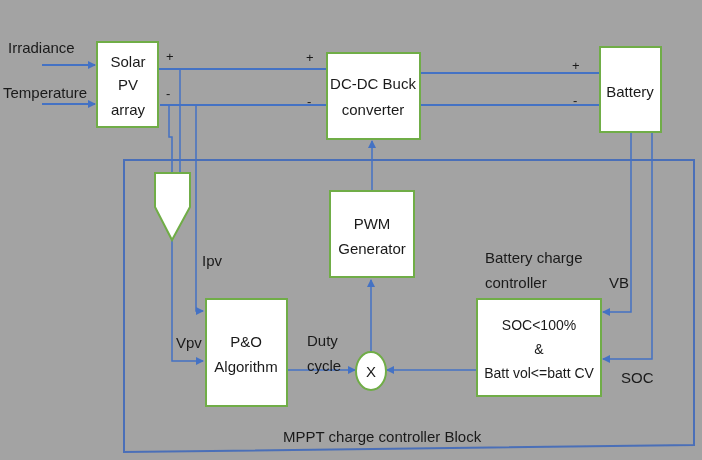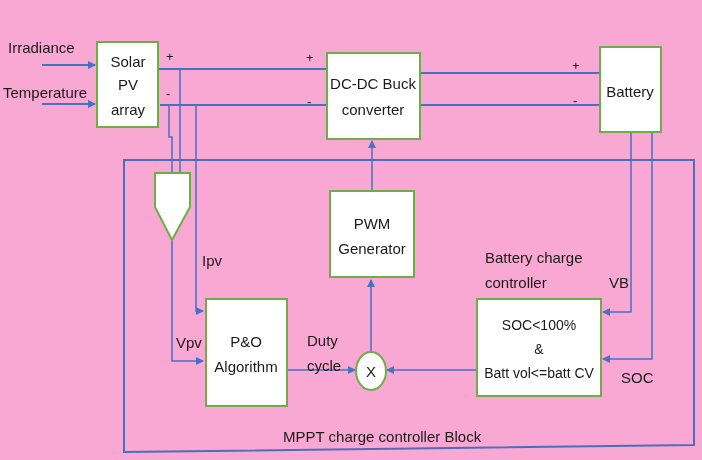--- a/index.html
+++ b/index.html
@@ -1,16 +1,16 @@
 <!DOCTYPE html>
 <html><head>
   <meta charset="utf-8">
   <style>
     html, body { margin: 0; padding: 0; background: #ffffff; }
-    #stage { position: relative; width: 702px; height: 460px; overflow: hidden; background: #f9a8d4; }
+    #stage { position: relative; width: 702px; height: 460px; overflow: hidden; background: #a3a3a3; }
     svg { position: absolute; left: 0; top: 0; }
     .lbl { font-family: "Liberation Sans", sans-serif; fill: #1a1a1a; }
     .blk { fill: #ffffff; stroke: #70ad47; stroke-width: 2; }
     .wire { fill: none; stroke: #4472c4; stroke-width: 2; }
     .wire-thin { fill: none; stroke: #4472c4; stroke-width: 1.5; }
     .frame { fill: none; stroke: #4a6fb8; stroke-width: 2; }
   </style>
 </head>
 <body>
 

